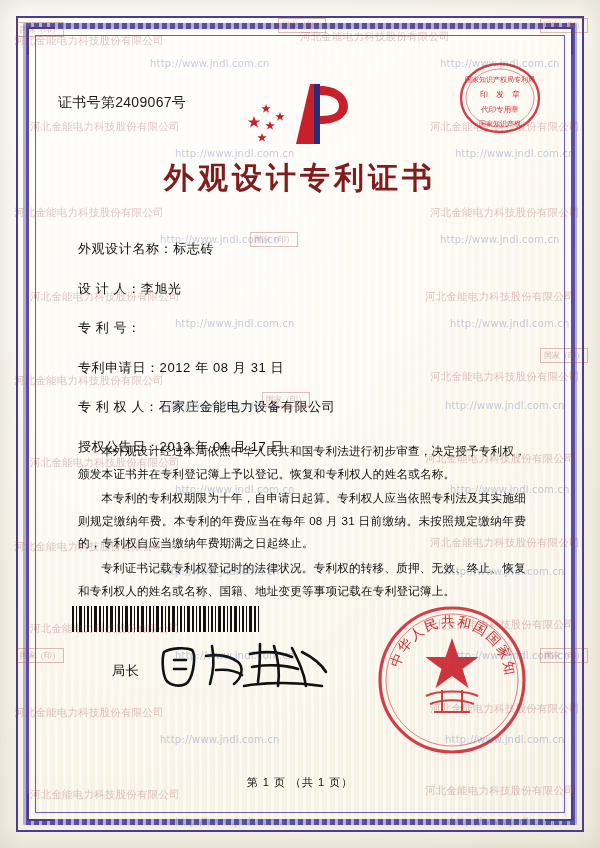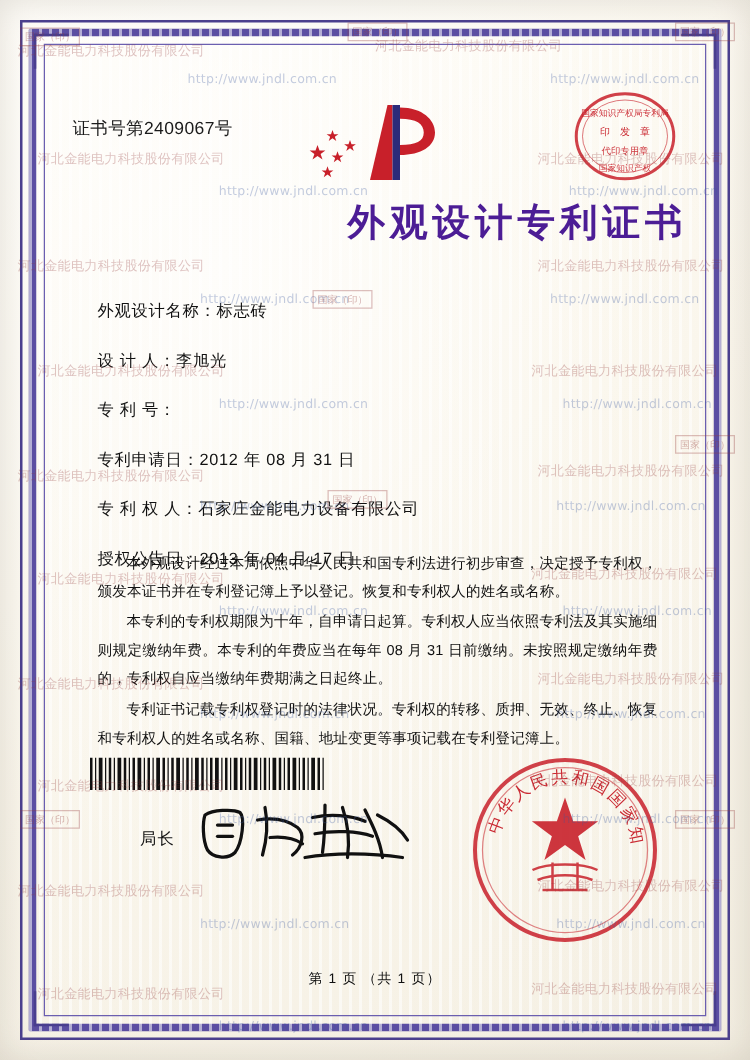--- a/index.html
+++ b/index.html
@@ -95,33 +95,33 @@
     top: 28px;
     transform: translateX(-50%);
     width: 120px;
     height: 74px;
   }
 
   #doc-title {
     position: absolute;
     left: 0; right: 0;
     top: 110px;
-    text-align: right;
+    text-align: center;
     font-family: "DejaVu Sans", "Liberation Sans", sans-serif;
     font-size: 30px;
     font-weight: bold;
     letter-spacing: 4px;
-    color: #4c1d95;
+    color: #7f1d1d;
   }
 
   
   #red-seal-top {
     position: absolute;
     right: 8px;
-    top: 19px;
+    top: 8px;
     width: 84px;
     height: 84px;
   }
 
   
   .fields {
     position: absolute;
     left: 28px;
     right: 20px;
     top: 192px;

